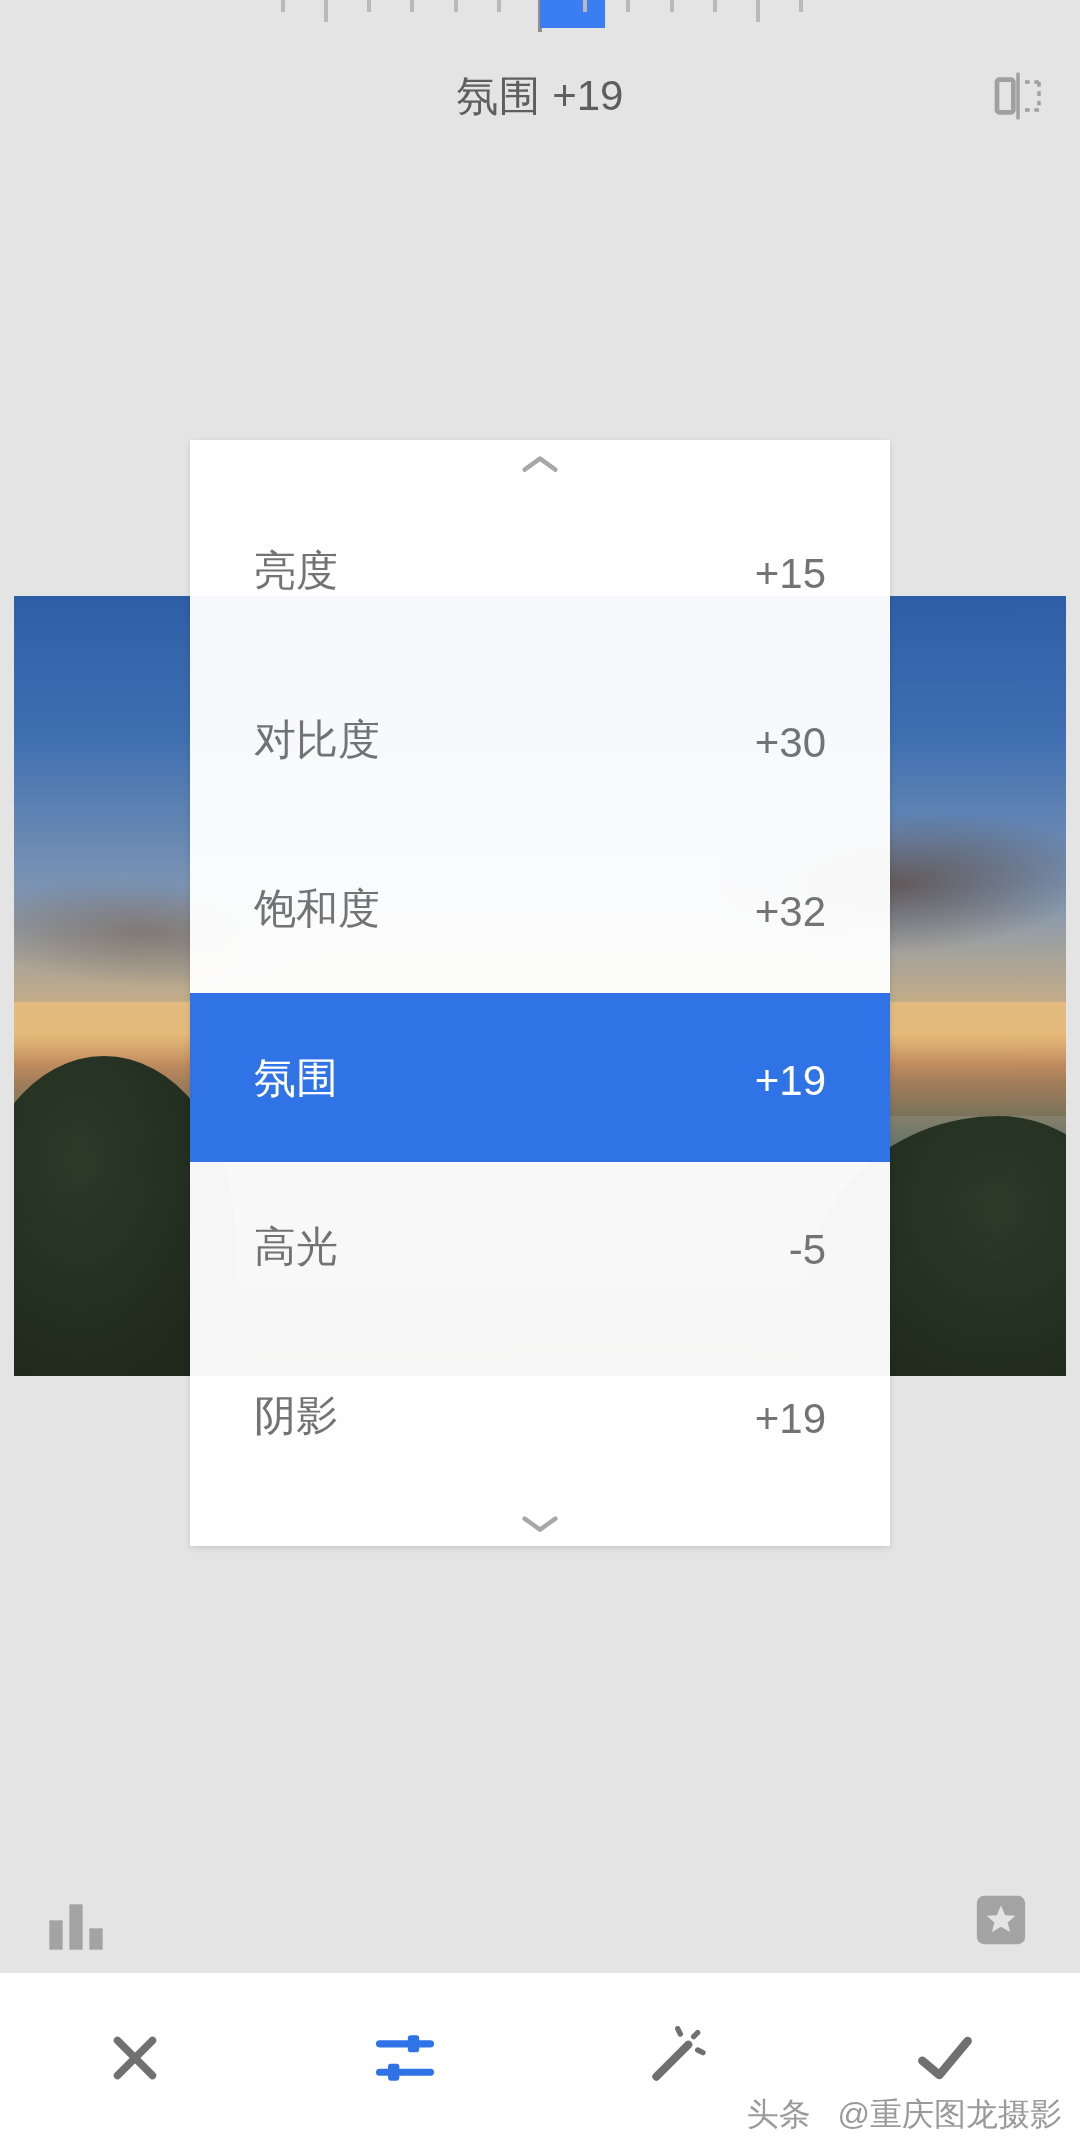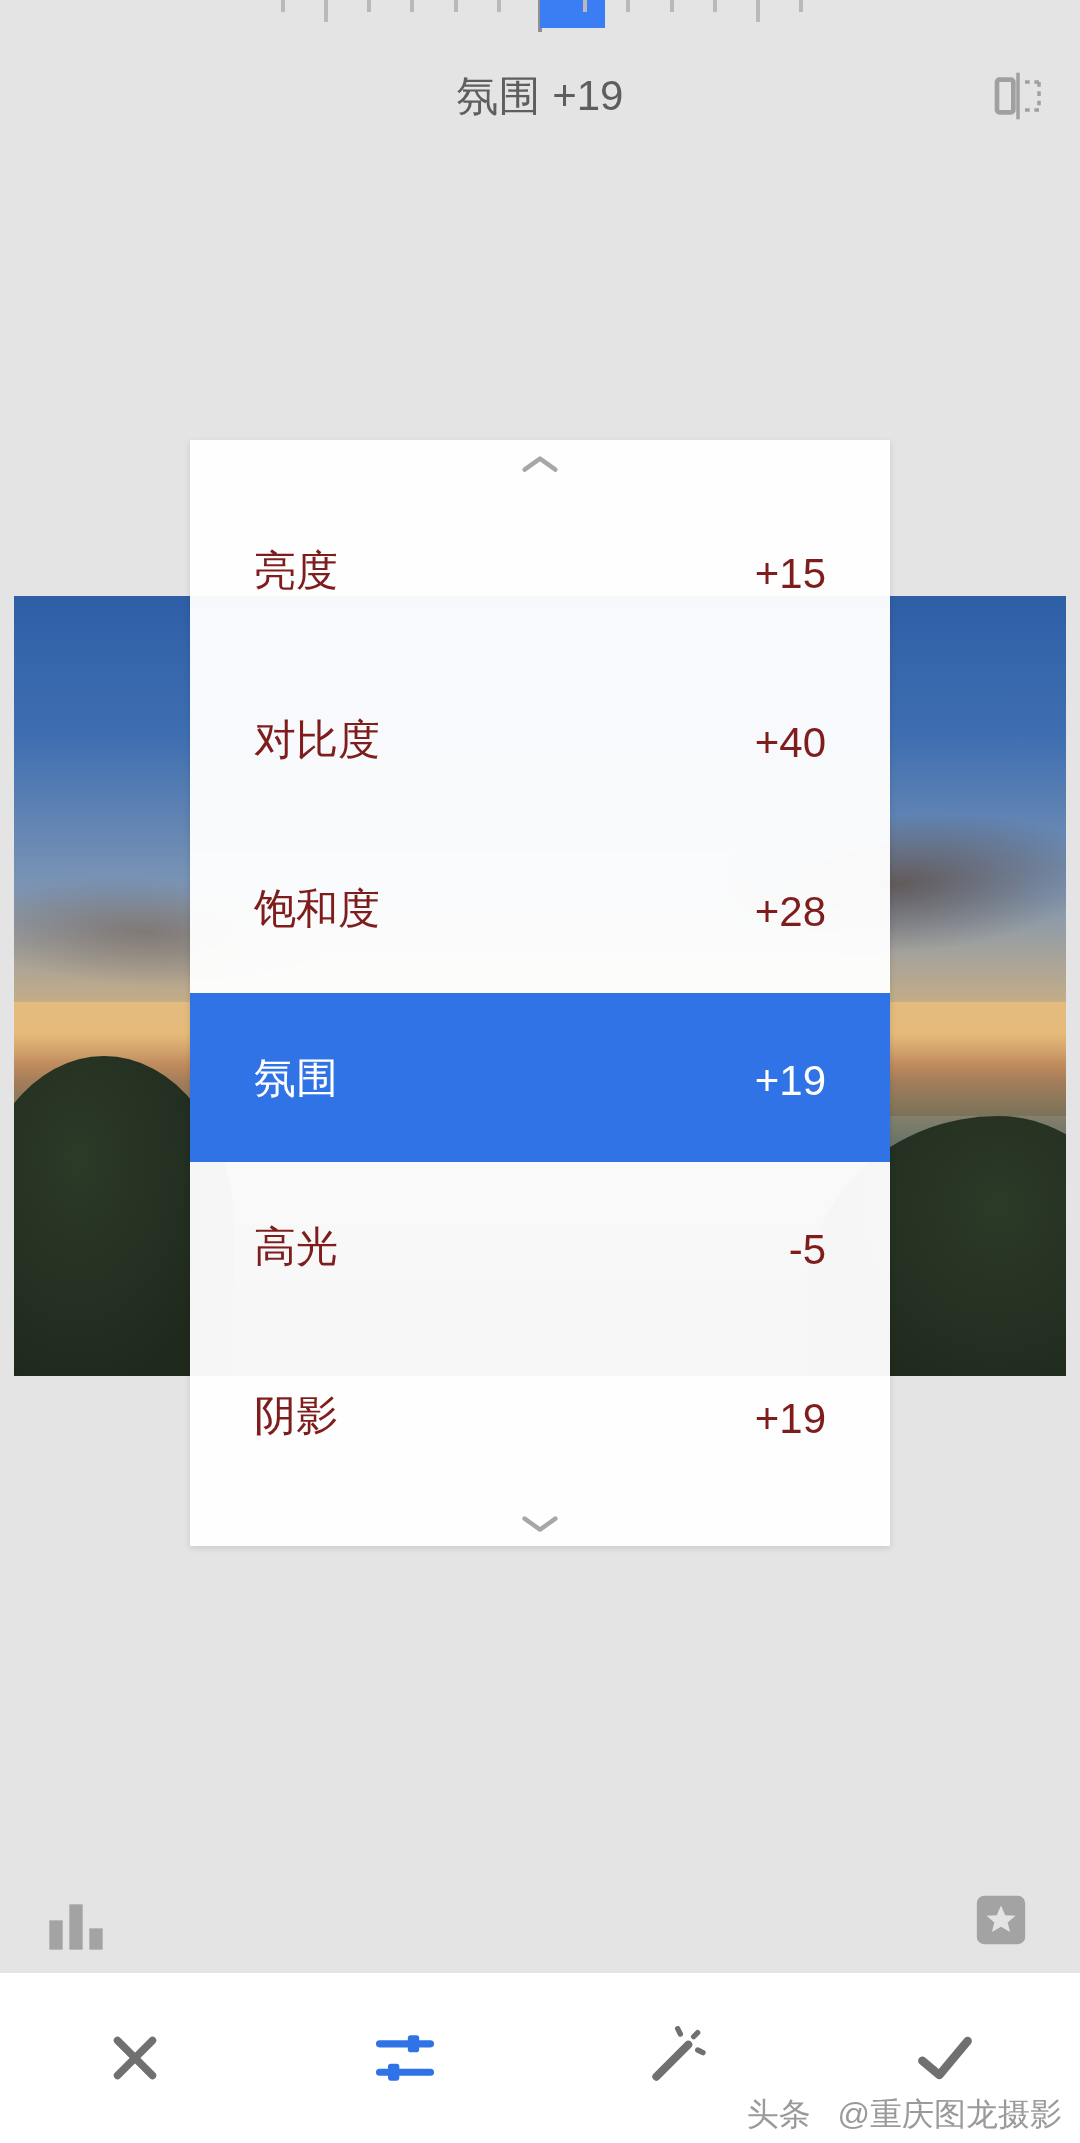--- a/index.html
+++ b/index.html
@@ -174,21 +174,21 @@
     color: #a7a7a7;
     flex: 0 0 46px;
   }
   .panel .row {
     flex: 1 1 0;
     display: flex;
     align-items: center;
     justify-content: space-between;
     padding: 0 64px;
     font-size: 42px;
-    color: #7f1d1d;
+    color: #737373;
   }
   .panel .row.selected {
     background: #2f73e7;
     color: #ffffff;
   }
   .panel .row .val { font-variant-numeric: tabular-nums; margin-top: 7px; }
 
   
   .lower-actions {
     position: absolute;
@@ -292,25 +292,25 @@
         <polyline points="6,16 20,6 34,16" fill="none" stroke="currentColor" stroke-width="4" stroke-linecap="round" stroke-linejoin="round"></polyline>
       </svg>
     </div>
 
     <div class="row">
       <span>亮度</span>
       <span class="val">+15</span>
     </div>
     <div class="row">
       <span>对比度</span>
-      <span class="val">+40</span>
+      <span class="val">+30</span>
     </div>
     <div class="row">
       <span>饱和度</span>
-      <span class="val">+28</span>
+      <span class="val">+32</span>
     </div>
     <div class="row selected">
       <span>氛围</span>
       <span class="val">+19</span>
     </div>
     <div class="row">
       <span>高光</span>
       <span class="val">-5</span>
     </div>
     <div class="row">

